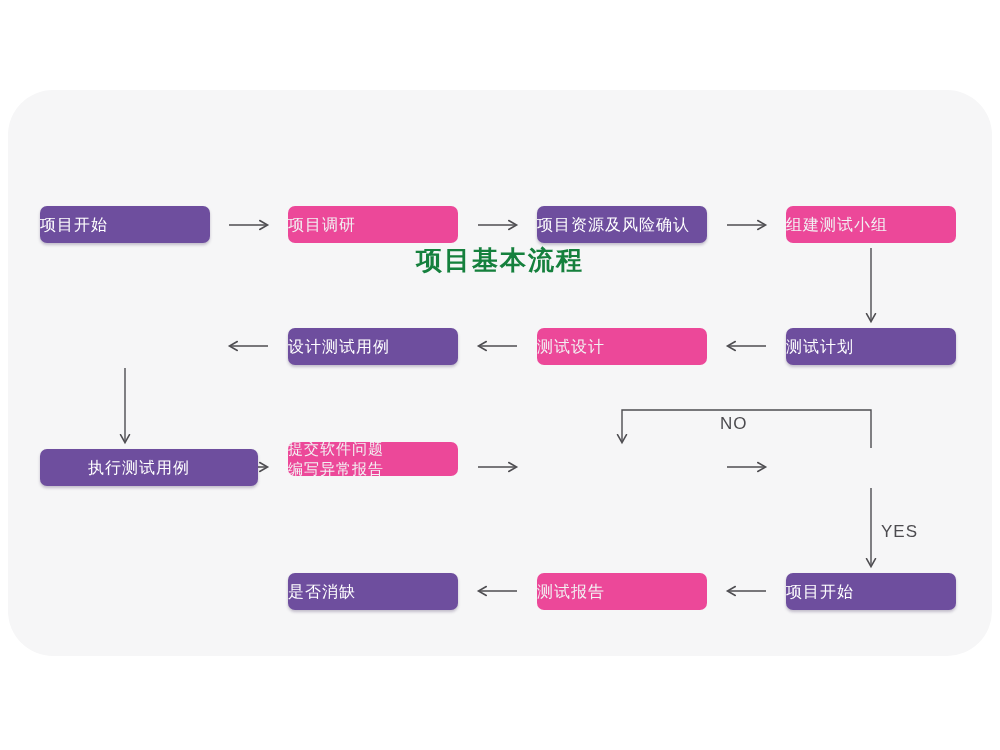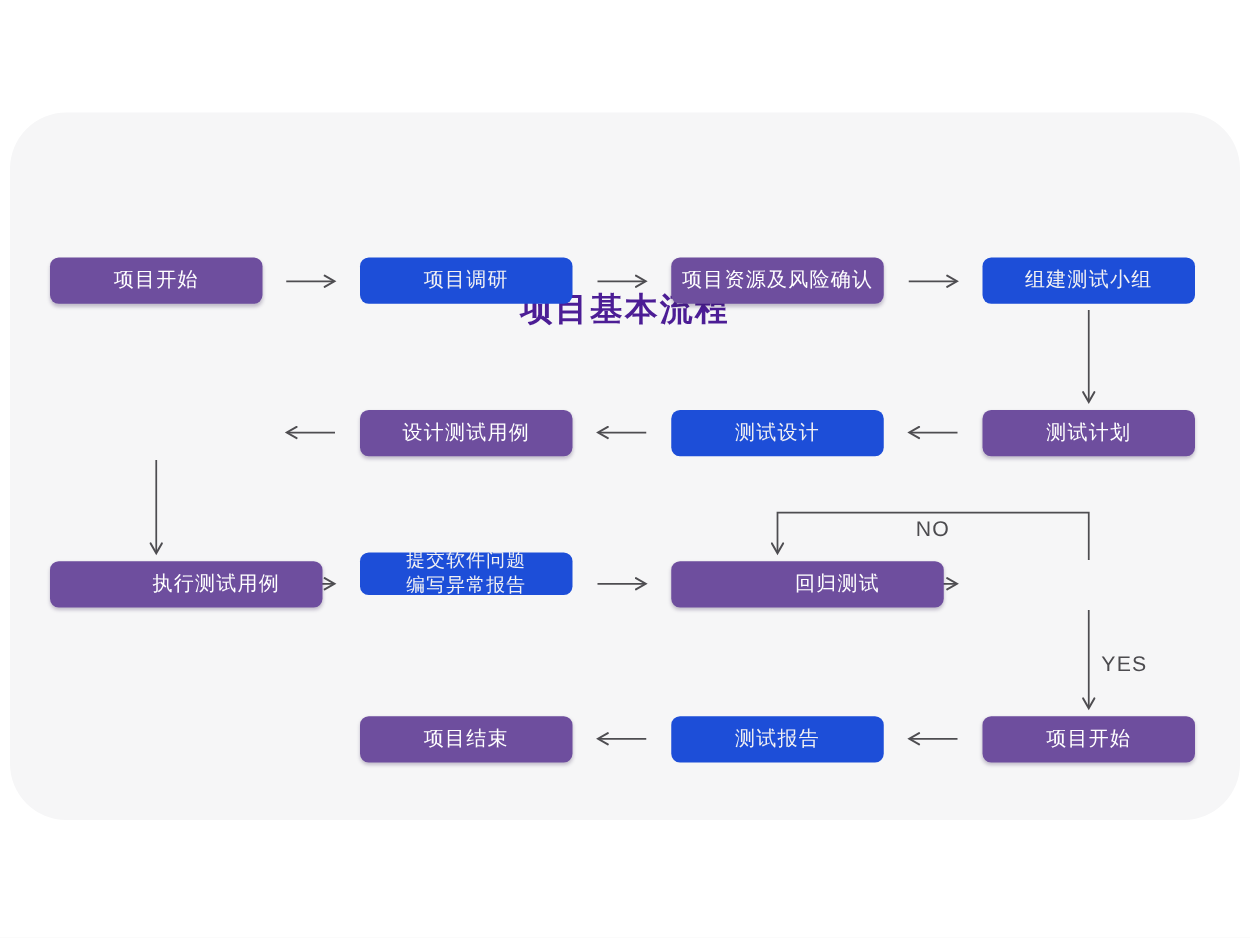--- a/index.html
+++ b/index.html
@@ -7,40 +7,40 @@
     width:1000px;height:750px;background:#ffffff;
     font-family:"Liberation Sans","DejaVu Sans",sans-serif;
     overflow:hidden;
   }
   .page{position:relative;width:1000px;height:750px;}
   .card{
     position:absolute;left:8px;top:90px;width:984px;height:566px;
     background:#f6f6f7;border-radius:45px;
   }
   .title{
-    position:absolute;left:0;right:0;top:140px;margin:0;
+    position:absolute;left:0;right:0;top:140px;margin:13px;
     text-align:center;font-size:26px;font-weight:600;
-    color:#4c1d95;letter-spacing:2px;
+    color:#15803d;letter-spacing:2px;
   }
   .edges{position:absolute;left:0;top:0;width:1000px;height:750px;pointer-events:none;}
   .node{
     position:absolute;width:170px;height:37px;border-radius:7px;
-    display:flex;align-items:center;justify-content:center;
+    display:flex;align-items:center;justify-content:flex-start;
     font-size:16px;letter-spacing:1px;text-align:center;
   }
   .node span{white-space:pre-line;line-height:1.35;}
   .node.purple{background:#6e4e9e;color:#ffffff;box-shadow:0 2px 3px rgba(40,20,70,0.25);}
-  .node.gray{background:#1d4ed8;color:#f2f1f3;}
+  .node.gray{background:#ec4899;color:#f2f1f3;}
   .c1{left:40px;} .c2{left:288px;} .c3{left:537px;} .c4{left:786px;}
   .r1{top:206px;} .r2{top:328px;} .r3{top:449px;padding-left:48px;} .r4{top:573px;}
   .node.tall{top:442px;height:34px;font-size:15px;}
   .edge-label{
     position:absolute;color:#4c4b4f;font-size:17px;letter-spacing:1px;
   }
-  .edge-label.no{left:700px;top:414px;width:60px;text-align:right;}
+  .edge-label.no{left:720px;top:414px;width:60px;text-align:left;}
   .edge-label.yes{left:881px;top:522px;}
 </style>
 </head>
 <body>
 
 <div class="page">
   <div class="card">
     <h1 class="title">项目基本流程</h1>
   </div>
 
@@ -100,29 +100,26 @@
       <span>设计测试用例</span>
     </div>
 
   <div class="node purple c1 r3">
       <span>执行测试用例</span>
     </div>
   <div class="node gray tall c2">
       <span>提交软件问题
 编写异常报告</span>
     </div>
-  <div class="node purple c3 r3">
-      <span>回归测试</span>
-    </div>
 
   <div class="node purple c4 r4">
       <span>项目开始</span>
     </div>
   <div class="node gray c3 r4">
       <span>测试报告</span>
     </div>
   <div class="node purple c2 r4">
-      <span>项目结束</span>
+      <span>是否消缺</span>
     </div>
 
   <div class="edge-label no">NO</div>
   <div class="edge-label yes">YES</div>
 </div>
 
 </body></html>

